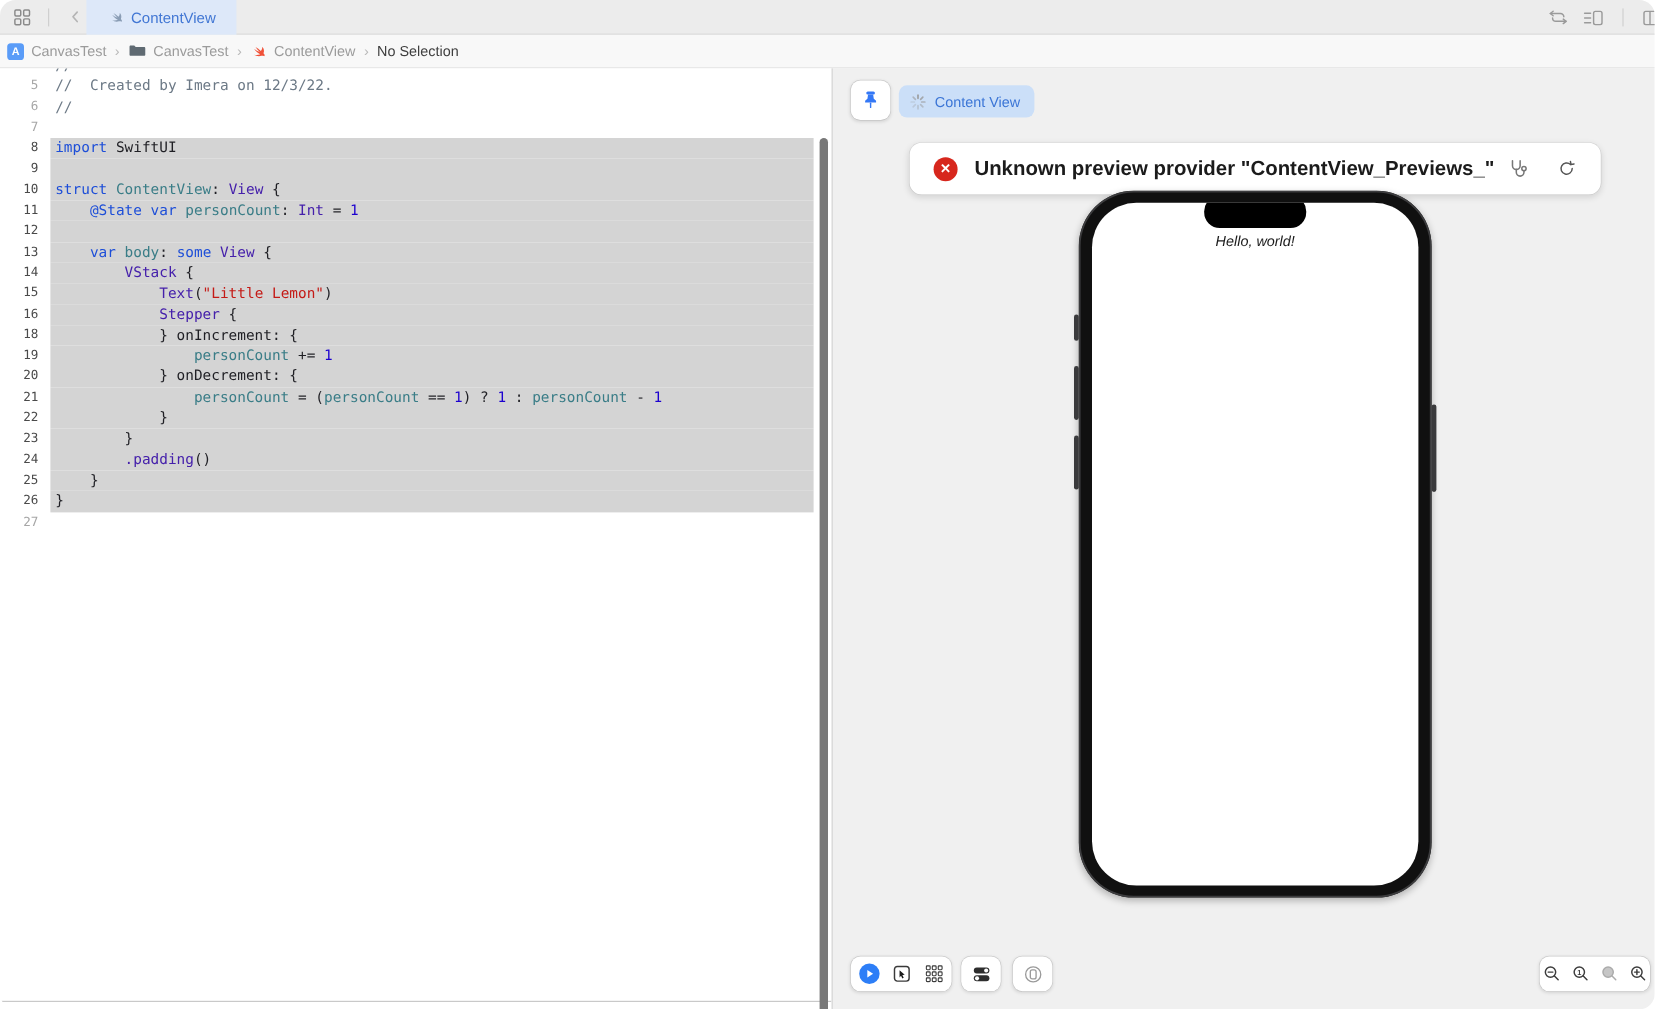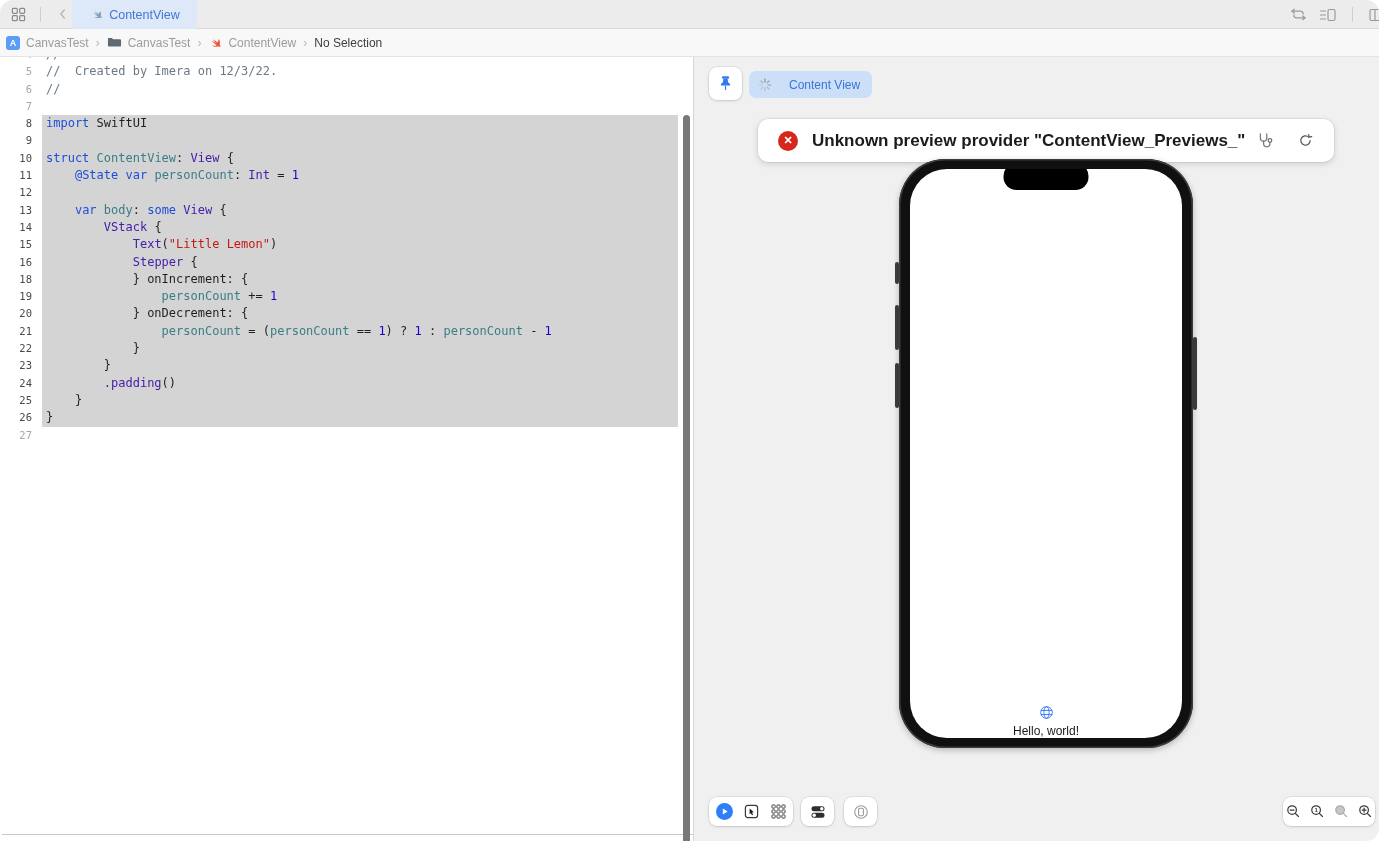--- a/index.html
+++ b/index.html
@@ -37,30 +37,30 @@
   .tk-nu { color:#1C00CF; }
   .tk-p { color:#1F1F24; }
   .tk-c { color:#6C7986; }
   .ed-scrollbar { position:absolute; left:683px; top:58px; width:7px; height:768px; background:#787878; border-radius:4px; }
   .ed-bottom-line { position:absolute; left:0; top:777px; width:693px; height:1px; background:#C9C9C9; }
 
   
   .canvas { position:absolute; left:693px; top:57px; width:686px; height:784px; background:#F0F0F0; border-left:1px solid #D6D6D6; }
   .float-btn { position:absolute; background:#fff; border-radius:8px; box-shadow:0 0 0 0.5px rgba(0,0,0,0.12), 0 1px 3px rgba(0,0,0,0.12); display:flex; align-items:center; justify-content:center; }
   .pin-btn { left:15px; top:10px; width:33px; height:33px; }
-  .cv-btn { position:absolute; left:55px; top:14px; height:27px; padding:0 12px 0 9px; background:#CBDFF8; border-radius:7px; display:flex; align-items:center; gap:17px; font-size:12px; color:#3B75D6; }
+  .cv-btn { position:absolute; left:55px; top:14px; height:27px; padding:0 12px 0 9px; background:#CBDFF8; border-radius:7px; display:flex; align-items:center; gap:7px; font-size:12px; color:#3B75D6; }
 
   .banner { position:absolute; left:64px; top:62px; width:576px; height:43px; background:#fff; border-radius:10px; box-shadow:0 0 0 0.5px rgba(0,0,0,0.1), 0 2px 6px rgba(0,0,0,0.14); display:flex; align-items:center; padding:0 18px 0 20px; }
   .err-badge { width:20px; height:20px; border-radius:50%; background:#D7271D; color:#fff; display:flex; align-items:center; justify-content:center; font-size:11px; font-weight:bold; flex:none; }
   .banner-text { margin-left:14px; font-size:17px; font-weight:bold; color:#1B1B1B; }
   .banner-icons { margin-left:auto; display:flex; align-items:center; gap:18px; }
 
   
   .phone { position:absolute; left:205px; top:102px; width:294px; height:589px; background:#101010; border-radius:46px; box-shadow:inset 0 0 0 1.5px #3c3c3e, 0 2px 6px rgba(0,0,0,0.25); }
-  .phone-screen { position:absolute; left:11px; top:10px; width:272px; height:569px; background:#fff; border-radius:37px; overflow:hidden; display:flex; flex-direction:column; align-items:center; justify-content:flex-end; }
+  .phone-screen { position:absolute; left:11px; top:10px; width:272px; height:569px; background:#fff; border-radius:37px; overflow:hidden; display:flex; flex-direction:column; align-items:center; justify-content:flex-start;font-style:italic; }
   .island { position:absolute; left:50%; transform:translateX(-50%); top:-6px; width:85px; height:27px; background:#000; border-radius:13px; }
   .side-btn { position:absolute; background:#3A3A3C; border-radius:2px; }
   .btn-mute { left:-4px; top:103px; width:4px; height:22px; }
   .btn-vol1 { left:-4px; top:146px; width:4px; height:45px; }
   .btn-vol2 { left:-4px; top:204px; width:4px; height:45px; }
   .btn-power { right:-4px; top:178px; width:4px; height:73px; }
   .hello-group { display:flex; flex-direction:column; align-items:center; gap:4px; margin-top:6px; }
   .hello-text { font-size:12px; color:#1A1A1A; }
 
   

